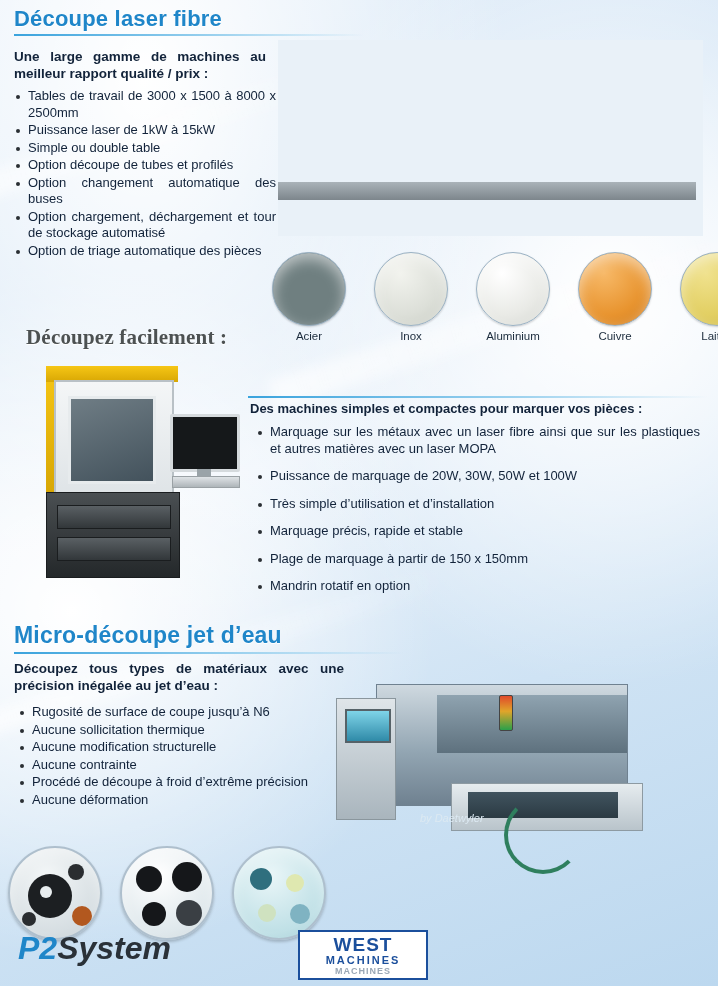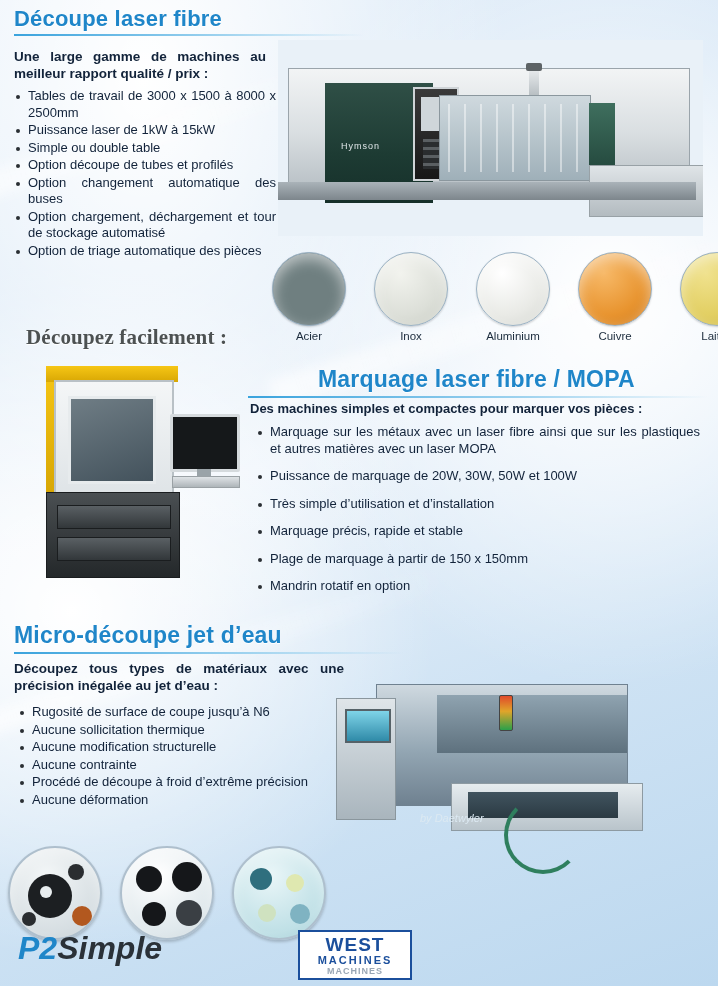--- a/index.html
+++ b/index.html
@@ -279,21 +279,21 @@
     font-weight: bold;
     color: #2a3138;
   }
   .brand-system .blue { color: #1f86c9; }
   .west-logo {
     position: absolute;
     width: 110px;
     background: #ffffff;
     border: 2px solid #1b4f9c;
     text-align: center;
-    padding: 3px 0 2px;
+    padding: 3px 8px 2px;
   }
   .west-logo .w1 { color: #1b4f9c; font-weight: bold; font-size: 19px; letter-spacing: 1px; line-height: 19px;}
   .west-logo .w2 { color: #1b4f9c; font-weight: bold; font-size: 11px; letter-spacing: 2px; line-height: 12px;}
   .west-logo .w3 { color: #9aa7b5; font-weight: bold; font-size: 9px; letter-spacing: 1px; line-height: 10px;}
 </style>
 </head>
 <body>
 
 <div class="page">
 
@@ -310,32 +310,20 @@
     <li>Tables de travail de 3000 x 1500 à 8000 x 2500mm</li>
     <li>Puissance laser de 1kW à 15kW</li>
     <li>Simple ou double table</li>
     <li>Option découpe de tubes et profilés</li>
     <li>Option changement automatique des buses</li>
     <li>Option chargement, déchargement et tour de stockage automatisé</li>
     <li>Option de triage automatique des pièces</li>
   </ul>
 
   <div class="img-box laser-machine" style="left:278px; top:40px; width:425px; height:196px;">
-    <div class="lm-body">
-      <div class="lm-dark"></div>
-      <div class="lm-logo">Hymson</div>
-      <div class="lm-panel">
-        <div class="lm-screen"></div>
-        <div class="lm-btns"></div>
-      </div>
-      <div class="lm-glass"></div>
-      <div class="lm-green"></div>
-      <div class="lm-tower"></div>
-      <div class="lm-rail"></div>
-    </div>
     <div class="lm-base"></div>
   </div>
 
   <div class="sec-title dark" style="left:26px; top:325px; font-size:21px;">Découpez facilement :</div>
 
   <div class="materials" style="left:272px; top:252px;">
     <div class="mat">
       <div class="disc" style="background:radial-gradient(circle at 35% 28%, #9aa7a8, #6f7f80 55%, #56six 100%); background-color:#6f7f80;"></div>
       <div class="cap">Acier</div>
     </div>
@@ -350,21 +338,20 @@
     <div class="mat">
       <div class="disc" style="background:radial-gradient(circle at 35% 28%, #f7b968, #e8942f 60%, #cf7a1c 100%);"></div>
       <div class="cap">Cuivre</div>
     </div>
     <div class="mat">
       <div class="disc" style="background:radial-gradient(circle at 35% 28%, #f0e28e, #e2cf62 60%, #cdb747 100%);"></div>
       <div class="cap">Laiton</div>
     </div>
   </div>
 
-  <div class="sec-title blue" style="left:318px; top:366px; font-size:23px;">Marquage laser fibre / MOPA</div>
   <div class="rule" style="left:248px; top:396px; width:460px;"></div>
 
   <div class="lead" style="left:250px; top:400px; width:440px; font-size:13px;">Des machines simples et compactes pour marquer vos pièces :</div>
 
   <ul class="bullets spaced" style="left:256px; top:424px; width:444px;">
     <li>Marquage sur les métaux avec un laser fibre ainsi que sur les plastiques et autres matières avec un laser MOPA</li>
     <li>Puissance de marquage de 20W, 30W, 50W et 100W</li>
     <li>Très simple d’utilisation et d’installation</li>
     <li>Marquage précis, rapide et stable</li>
     <li>Plage de marquage à partir de 150 x 150mm</li>
@@ -430,21 +417,21 @@
     </div>
     <div class="sample" style="background:radial-gradient(circle at 40% 30%, #eaf6f8, #bfe0e6 70%, #8fc2cd 100%);">
       <div class="dot" style="left:16px; top:20px; width:22px; height:22px; background:#2f6f7e;"></div>
       <div class="dot" style="left:52px; top:26px; width:18px; height:18px; background:#dfe8b0;"></div>
       <div class="dot" style="left:24px; top:56px; width:18px; height:18px; background:#cfe2c0;"></div>
       <div class="dot" style="left:56px; top:56px; width:20px; height:20px; background:#7fb3c2;"></div>
     </div>
   </div>
 
   <div class="brand-system" style="left:18px; top:930px;">
-    <span class="blue">P2</span><span>Simple</span>
+    <span class="blue">P2</span><span>System</span>
   </div>
 
   <div class="west-logo" style="left:298px; top:930px;">
     <div class="w1">WEST</div>
     <div class="w2">MACHINES</div>
     <div class="w3">MACHINES</div>
   </div>
 
 </div>
 

